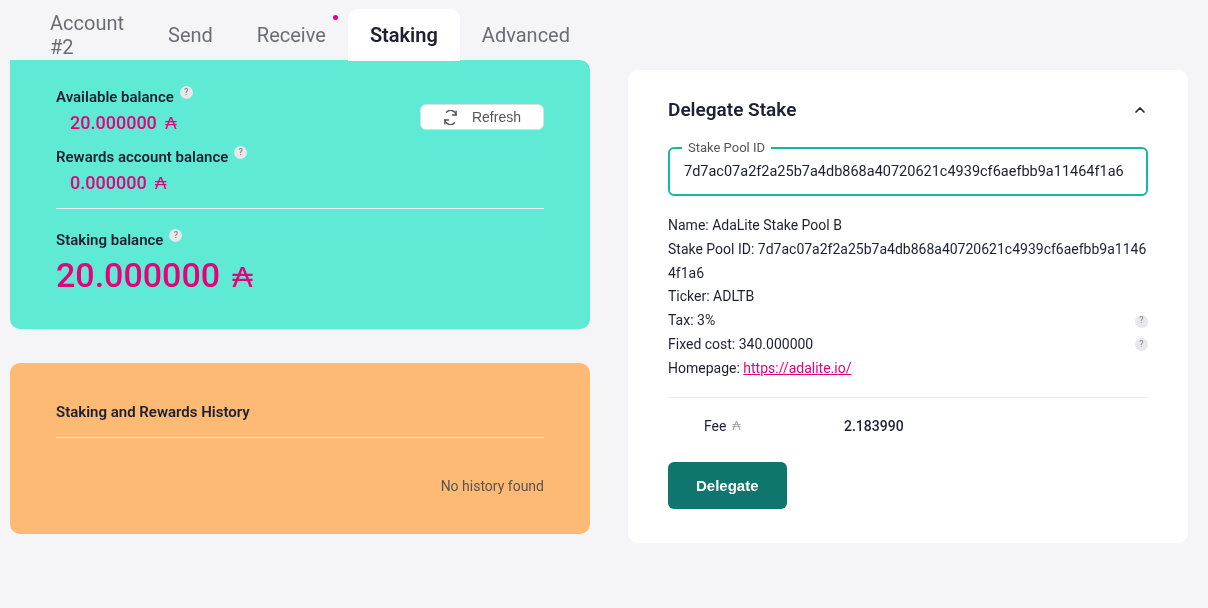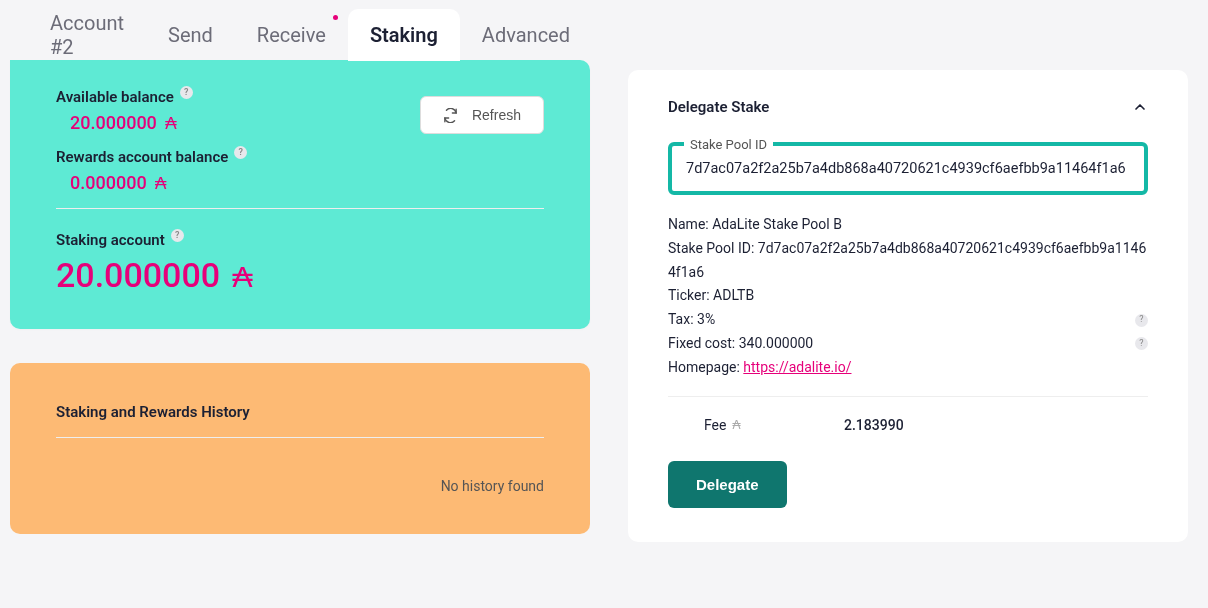--- a/index.html
+++ b/index.html
@@ -112,26 +112,26 @@
     .pink-value .sym {
       font-size: 17px;
       margin-left: 4px;
     }
     .refresh-btn {
       display: flex;
       align-items: center;
       gap: 14px;
       border: 1px solid #ddd;
       background: #fff;
-      padding: 10px 22px;
+      padding: 4px 22px;
       border-radius: 6px;
       font-size: 14px;
       color: #555;
       cursor: pointer;
-      margin-top: 8px;
+      margin-top: 16px;
     }
     .refresh-icon {
       width: 15px;
       height: 15px;
     }
     .divider {
       border: none;
       border-top: 1px solid #eee;
       margin: 14px 0 22px 0;
     }
@@ -170,29 +170,29 @@
       border-radius: 10px;
       padding: 28px 40px 34px 40px;
     }
     .delegate-header {
       display: flex;
       justify-content: space-between;
       align-items: center;
       margin-bottom: 26px;
     }
     .delegate-title {
-      font-size: 15px;
+      font-size: 19px;
       font-weight: 600;
     }
     .chevron-icon {
       width: 16px;
       height: 16px;
     }
     .fieldset {
-      border: 4px solid #14b8a6;
+      border: 2px solid #14b8a6;
       border-radius: 6px;
       position: relative;
       padding: 14px 14px;
       margin-bottom: 18px;
     }
     .fieldset-legend {
       position: absolute;
       top: -9px;
       left: 12px;
       background: #fff;
@@ -301,21 +301,21 @@
         <span class="help-icon">?</span>
       </div>
       <div class="pink-value">
         <span>0.000000</span>
         <span class="sym currency-sym">₳</span>
       </div>
 
       <hr class="divider">
 
       <div class="label-row">
-        <span>Staking account</span>
+        <span>Staking balance</span>
         <span class="help-icon">?</span>
       </div>
       <div class="staking-balance-value">
         <span>20.000000</span>
         <span class="sym currency-sym">₳</span>
       </div>
     </div>
 
     <div class="card-history">
       <div class="history-title">Staking and Rewards History</div>

